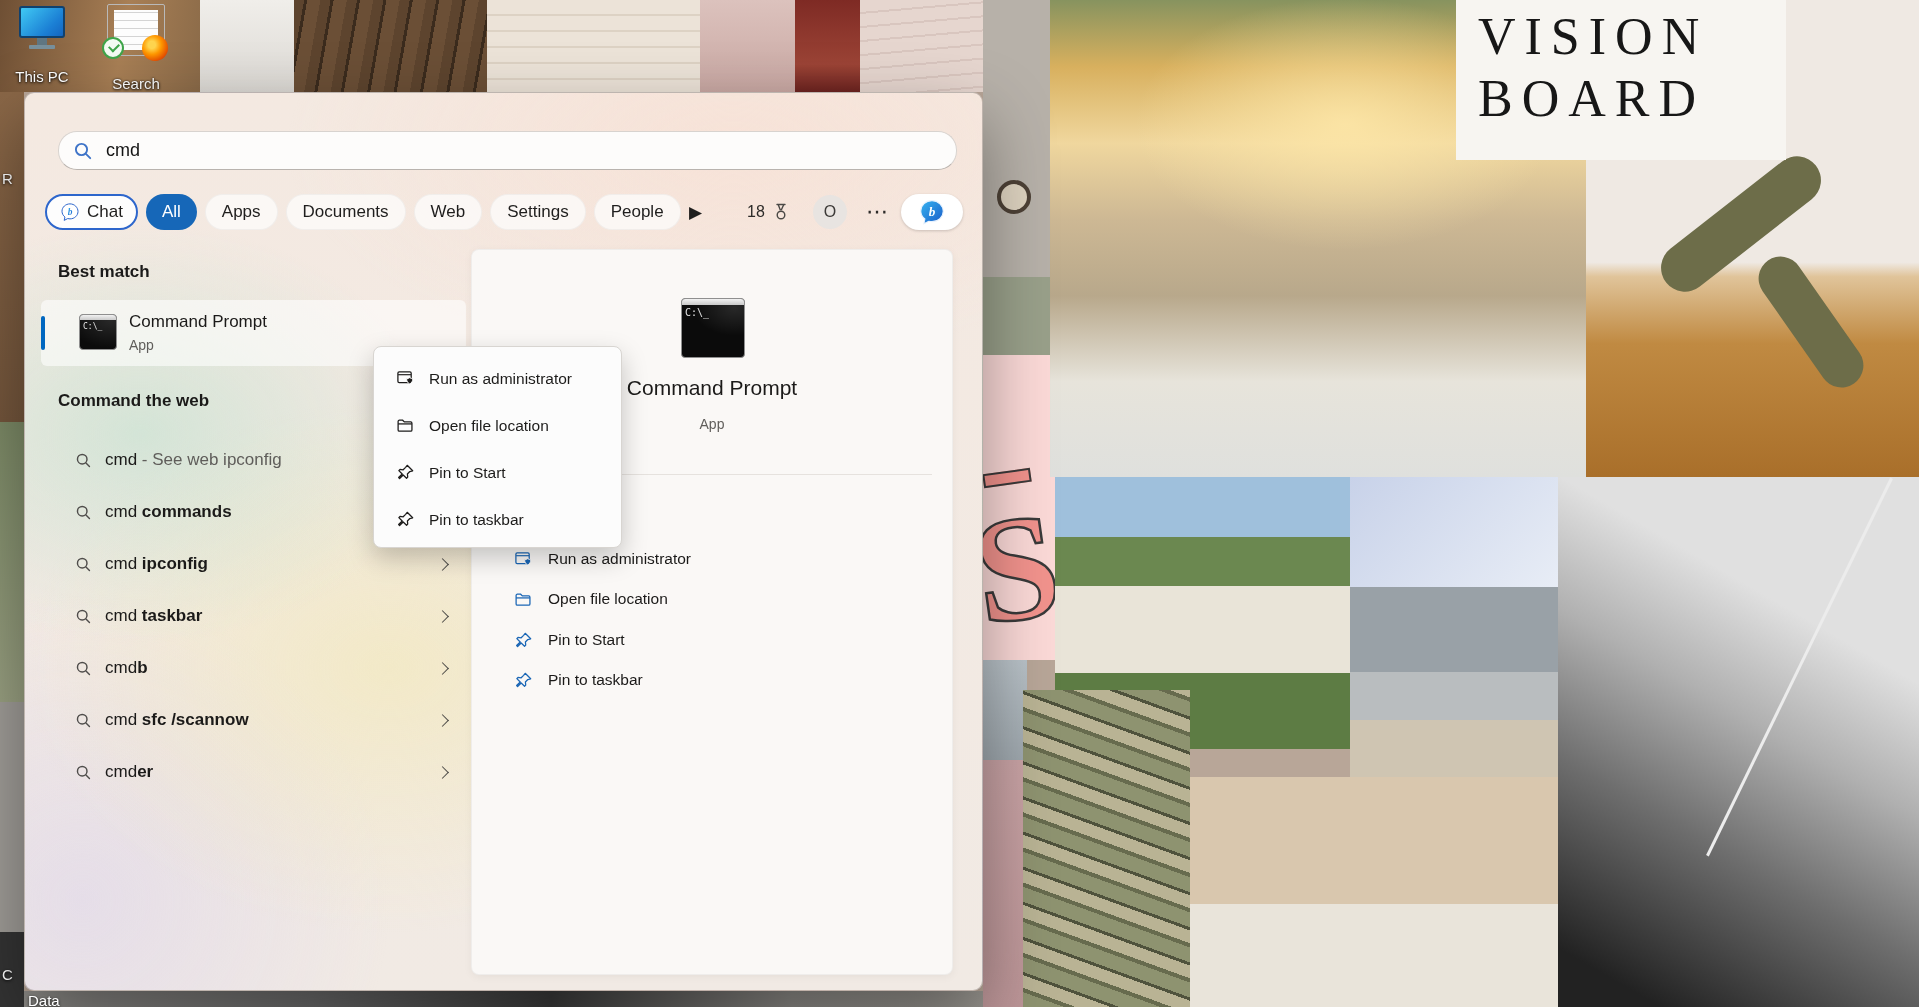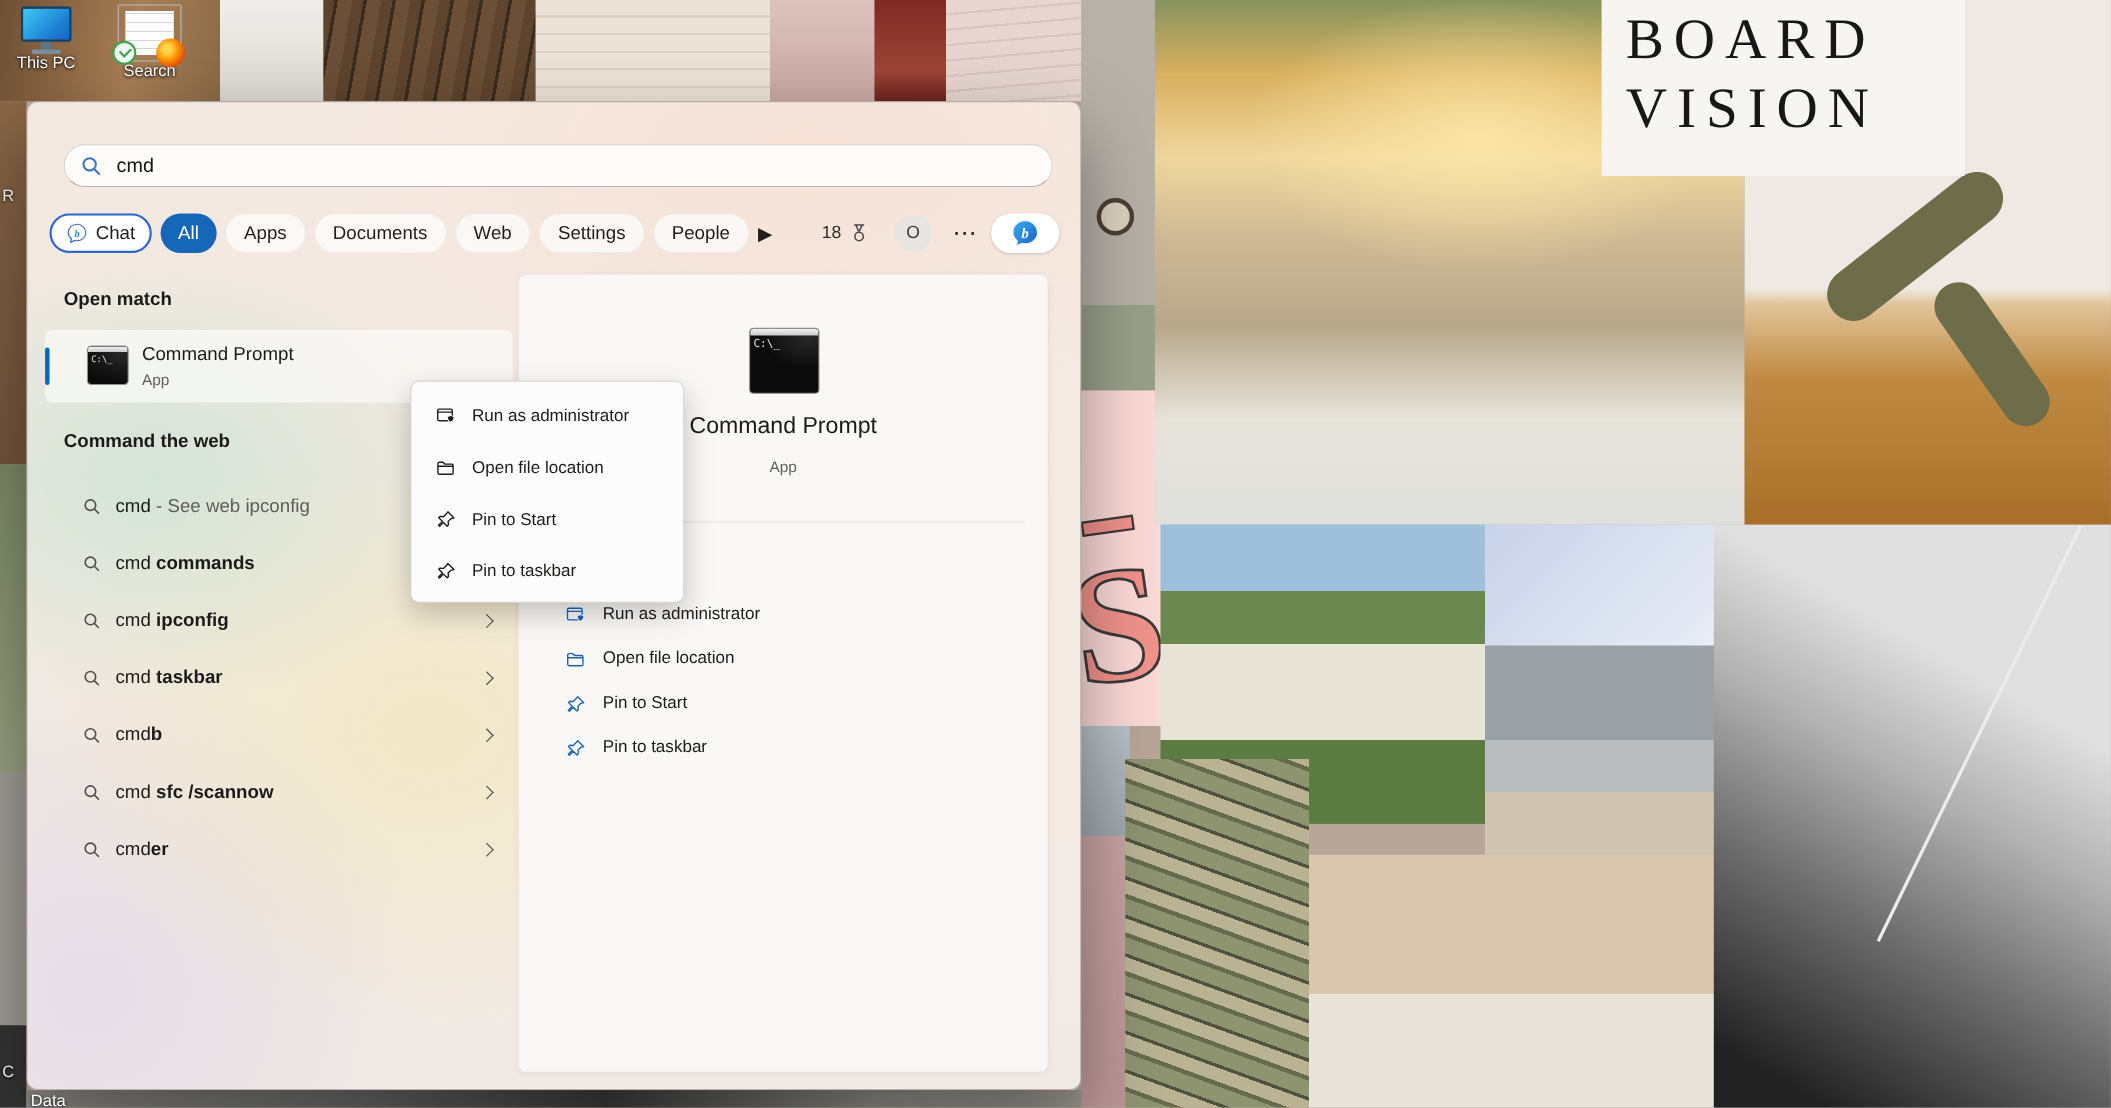--- a/index.html
+++ b/index.html
@@ -37,21 +37,21 @@
   .rod-line  { position:absolute; width:3px; height:420px; background:#ececec; transform:rotate(26deg); }
   .watch     { position:absolute; width:34px; height:34px; border-radius:50%; background:#ded3c0; border:4px solid #4d4136; }
 
   .vision-text { font-family:"Liberation Serif",serif; color:#171717; font-size:52px; letter-spacing:9px; line-height:62px; padding:6px 0 0 22px; }
 
   .big-s { position:absolute; left:-8px; top:138px; font-family:"Liberation Serif",serif; font-weight:bold; font-size:150px; line-height:1; color:#f2938d; -webkit-text-stroke:2.5px #3a3a3a; transform:rotate(-8deg); }
   .s-bar { position:absolute; left:0; top:116px; width:48px; height:14px; background:#f2938d; border:2.5px solid #3a3a3a; transform:rotate(-8deg); }
 
   
   .dicon { position:absolute; text-align:center; }
-  .dicon .dlabel { margin-top:0; font-size:15px; color:#fff; text-shadow:0 1px 3px rgba(0,0,0,.9),0 0 2px rgba(0,0,0,.7); }
+  .dicon .dlabel { margin-top:19px; font-size:15px; color:#fff; text-shadow:0 1px 3px rgba(0,0,0,.9),0 0 2px rgba(0,0,0,.7); }
   .frag { position:absolute; font-size:15px; color:#fff; text-shadow:0 1px 3px rgba(0,0,0,.9); }
 
   .pc-screen { width:46px; height:32px; margin:0 auto; border-radius:3px; background:linear-gradient(135deg,#40c9f4,#1b7fd4 70%,#1565c0); border:2px solid #10416e; }
   .pc-stand  { width:10px; height:7px; margin:0 auto; background:#5f7682; }
   .pc-base   { width:26px; height:4px; margin:0 auto; background:#78909c; border-radius:1px; }
 
   .doc { position:relative; width:58px; height:52px; margin:0 auto; background:#fdfdfd; border:1px solid #b9b9b9; border-radius:2px;
          background-image:repeating-linear-gradient(180deg,transparent 0 7px,#d4d4d4 7px 8px); background-clip:content-box; padding:5px 6px; }
   .check { position:absolute; left:-6px; bottom:-4px; width:22px; height:22px; border-radius:50%; background:#f4fbf4; border:2px solid #3fa54a; }
   .check::after { content:""; position:absolute; left:5px; top:4px; width:8px; height:5px; border-left:2.5px solid #3fa54a; border-bottom:2.5px solid #3fa54a; transform:rotate(-45deg); }
@@ -138,22 +138,22 @@
 </div>
 <div class="tile t-path-mini" style="left:983px;top:660px;width:44px;height:100px"></div>
 <div class="tile t-mauve" style="left:983px;top:760px;width:44px;height:247px"></div>
 <div class="tile t-family" style="left:1050px;top:0;width:536px;height:477px"></div>
 <div class="tile t-yoga" style="left:1586px;top:0;width:333px;height:477px">
   <div class="camo-blob" style="left:60px;top:200px;width:190px;height:48px;transform:rotate(-38deg)"></div>
   <div class="camo-blob" style="left:150px;top:300px;width:150px;height:44px;transform:rotate(55deg)"></div>
 </div>
 <div class="tile t-vision" style="left:1456px;top:0;width:330px;height:160px">
   <div class="vision-text">
+    <div>VISION</div>
     <div>BOARD</div>
-    <div>VISION</div>
   </div>
 </div>
 <div class="tile t-cottage" style="left:1055px;top:477px;width:295px;height:272px"></div>
 <div class="tile t-bluefab" style="left:1350px;top:477px;width:210px;height:110px"></div>
 <div class="tile t-ocean" style="left:1350px;top:587px;width:210px;height:190px"></div>
 <div class="tile t-money" style="left:1023px;top:690px;width:167px;height:317px"></div>
 <div class="tile t-beachdinner" style="left:1190px;top:777px;width:370px;height:230px"></div>
 <div class="tile t-manboat" style="left:1558px;top:477px;width:361px;height:530px">
   <div class="rod-line" style="left:240px;top:-20px"></div>
 </div>
@@ -248,21 +248,21 @@
           <linearGradient id="bg2" x1="0" y1="0" x2="1" y2="1">
             <stop offset="0" stop-color="#35b3f0"></stop>
             <stop offset="1" stop-color="#1b5cc8"></stop>
           </linearGradient>
         </defs>
       <path d="M16 3C8.9 3 3.2 8.3 3.2 14.8c0 3.7 1.8 7 4.7 9.2l-1.2 5.4 5.6-2.9c1.2.3 2.4.5 3.7.5 7.1 0 12.8-5.3 12.8-11.8S23.1 3 16 3z" fill="url(#bg2)" stroke="#e8f2fd" stroke-width="1.2"></path>
       <text x="16" y="21" text-anchor="middle" font-size="15" fill="#fff" font-family="Liberation Serif,serif" font-weight="bold" font-style="italic">b</text>
     </svg>
   </div>
 
-  <div class="sec-label" style="top:169px">Open match</div>
+  <div class="sec-label" style="top:169px">Best match</div>
 
   <div class="bm-card">
     <div class="bm-accent"></div>
     <div class="cmdicon cmd-sm">
         <div class="cbar"></div>
         <span class="cprompt">C:\_</span>
       </div>
     <div class="bm-title">Command Prompt</div>
     <div class="bm-sub">App</div>
   </div>

